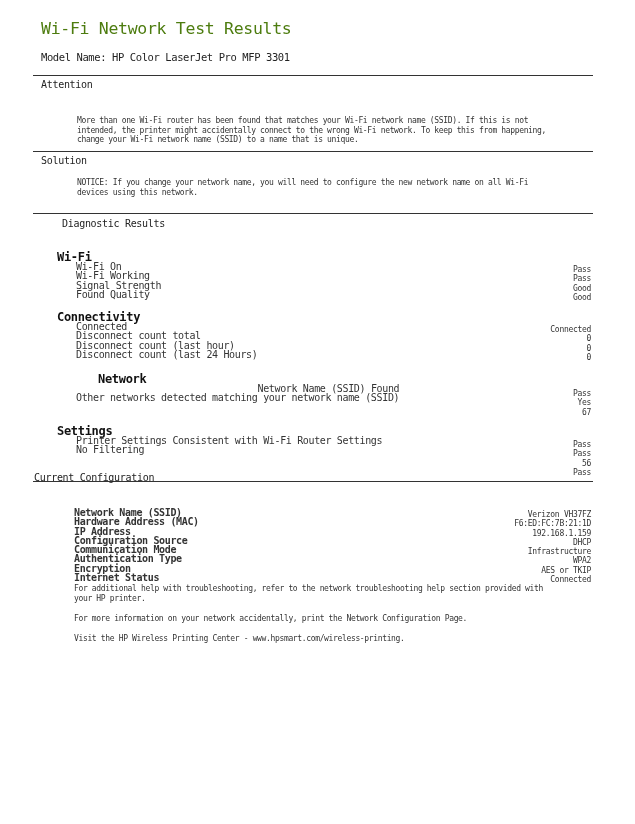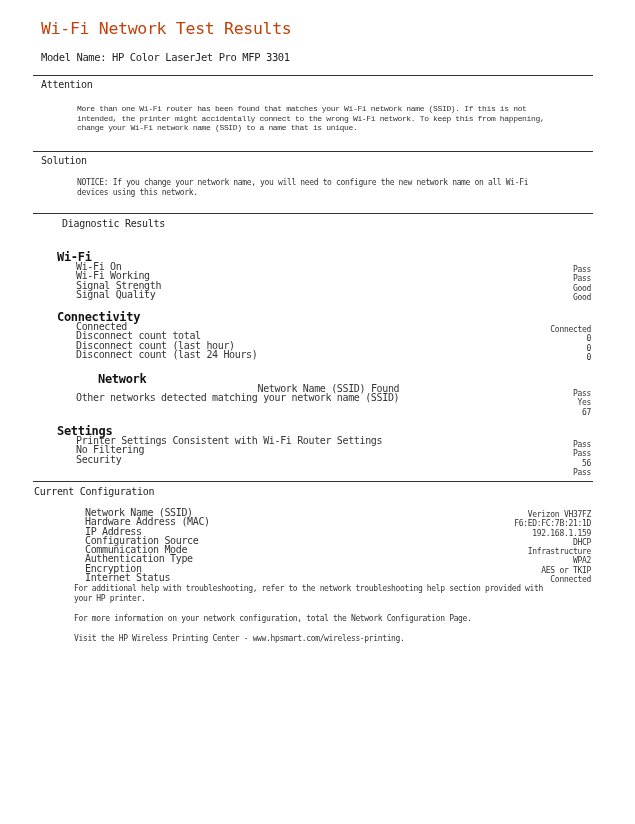--- a/index.html
+++ b/index.html
@@ -2,21 +2,21 @@
 <html><head>
 <meta charset="utf-8">
 <style>
   html, body { margin: 0; padding: 0; background: #ffffff; }
   body {
     width: 635px; height: 824px; position: relative; overflow: hidden;
     font-family: "DejaVu Sans Mono", "Liberation Mono", monospace;
     color: #1a1a1a;
   }
   .abs { position: absolute; white-space: nowrap; }
-  .title { left: 41px; top: 19px; font-size: 16.5px; letter-spacing: -0.3px; color: #c2410c; }
+  .title { left: 41px; top: 19px; font-size: 16.5px; letter-spacing: -0.3px; color: #4d7c0f; }
   .model { left: 41px; top: 51px; font-size: 10.5px; letter-spacing: -0.4px; color: #222; }
   .rule { position: absolute; height: 1px; background: #333; }
   .sec-head { font-size: 10px; letter-spacing: -0.3px; color: #222; }
   .para {
     position: absolute; font-size: 8px; line-height: 9.5px; letter-spacing: -0.35px;
     color: #333; white-space: normal;
   }
   .grp-title { font-size: 12px; letter-spacing: -0.3px; color: #111; font-weight: bold; }
   .rows { position: absolute; font-size: 10px; line-height: 9.3px; letter-spacing: -0.35px; color: #333; }
   .rows div { white-space: nowrap; }
@@ -24,35 +24,35 @@
   .vals div { white-space: nowrap; margin-left: 18px; }
 </style>
 </head>
 <body>
 
 <div class="abs title">Wi-Fi Network Test Results</div>
 <div class="abs model">Model Name: HP Color LaserJet Pro MFP 3301</div>
 
 <div class="rule" style="left:33px; top:75px; width:560px;"></div>
 <div class="abs sec-head" style="left:41px; top:79px;">Attention</div>
-<div class="para" style="left:77px; top:104px; width:470px;font-family:Liberation Mono, monospace;">More than one Wi-Fi router has been found that matches your Wi-Fi network name (SSID). If this is not intended, the printer might accidentally connect to the wrong Wi-Fi network. To keep this from happening, change your Wi-Fi network name (SSID) to a name that is unique.</div>
+<div class="para" style="left:77px; top:116px; width:470px;">More than one Wi-Fi router has been found that matches your Wi-Fi network name (SSID). If this is not intended, the printer might accidentally connect to the wrong Wi-Fi network. To keep this from happening, change your Wi-Fi network name (SSID) to a name that is unique.</div>
 
 <div class="rule" style="left:33px; top:151px; width:560px;"></div>
 <div class="abs sec-head" style="left:41px; top:155px;">Solution</div>
 <div class="para" style="left:77px; top:178px; width:480px;">NOTICE: If you change your network name, you will need to configure the new network name on all Wi-Fi devices using this network.</div>
 
 <div class="rule" style="left:33px; top:213px; width:560px;"></div>
 <div class="abs sec-head" style="left:34px; top:218px;margin-left:28px;">Diagnostic Results</div>
 
 <div class="abs grp-title" style="left:57px; top:250px;">Wi-Fi</div>
 <div class="rows" style="left:76px; top:262px;">
   <div>Wi-Fi On</div>
   <div>Wi-Fi Working</div>
   <div>Signal Strength</div>
-  <div>Signal Quality</div>
+  <div>Found Quality</div>
 </div>
 <div class="vals" style="top:265px;">
   <div>Pass</div>
   <div>Pass</div>
   <div>Good</div>
   <div>Good</div>
 </div>
 
 <div class="abs grp-title" style="left:57px; top:310px;">Connectivity</div>
 <div class="rows" style="left:76px; top:322px;">
@@ -76,33 +76,32 @@
 <div class="vals" style="top:389px;">
   <div>Pass</div>
   <div>Yes</div>
   <div>67</div>
 </div>
 
 <div class="abs grp-title" style="left:57px; top:424px;">Settings</div>
 <div class="rows" style="left:76px; top:436px;">
   <div>Printer Settings Consistent with Wi-Fi Router Settings</div>
   <div>No Filtering</div>
-  <div>Security</div>
 </div>
 <div class="vals" style="top:440px;">
   <div>Pass</div>
   <div>Pass</div>
   <div>56</div>
   <div>Pass</div>
 </div>
 
 <div class="rule" style="left:33px; top:481px; width:560px;"></div>
-<div class="abs sec-head" style="left:34px; top:486px;">Current Configuration</div>
+<div class="abs sec-head" style="left:34px; top:472px;">Current Configuration</div>
 
-<div class="rows" style="left:85px; top:508px;">
+<div class="rows" style="left:74px; top:508px;font-weight:bold;">
   <div>Network Name (SSID)</div>
   <div>Hardware Address (MAC)</div>
   <div>IP Address</div>
   <div>Configuration Source</div>
   <div>Communication Mode</div>
   <div>Authentication Type</div>
   <div>Encryption</div>
   <div>Internet Status</div>
 </div>
 <div class="vals" style="top:510px;">
@@ -110,14 +109,14 @@
   <div>F6:ED:FC:7B:21:1D</div>
   <div>192.168.1.159</div>
   <div>DHCP</div>
   <div>Infrastructure</div>
   <div>WPA2</div>
   <div>AES or TKIP</div>
   <div>Connected</div>
 </div>
 
 <div class="para" style="left:74px; top:584px; width:470px;">For additional help with troubleshooting, refer to the network troubleshooting help section provided with your HP printer.</div>
-<div class="para" style="left:74px; top:614px; width:480px;">For more information on your network configuration, total the Network Configuration Page.</div>
+<div class="para" style="left:74px; top:614px; width:480px;">For more information on your network accidentally, print the Network Configuration Page.</div>
 <div class="para" style="left:74px; top:634px; width:480px;">Visit the HP Wireless Printing Center - www.hpsmart.com/wireless-printing.</div>
 
 </body></html>

